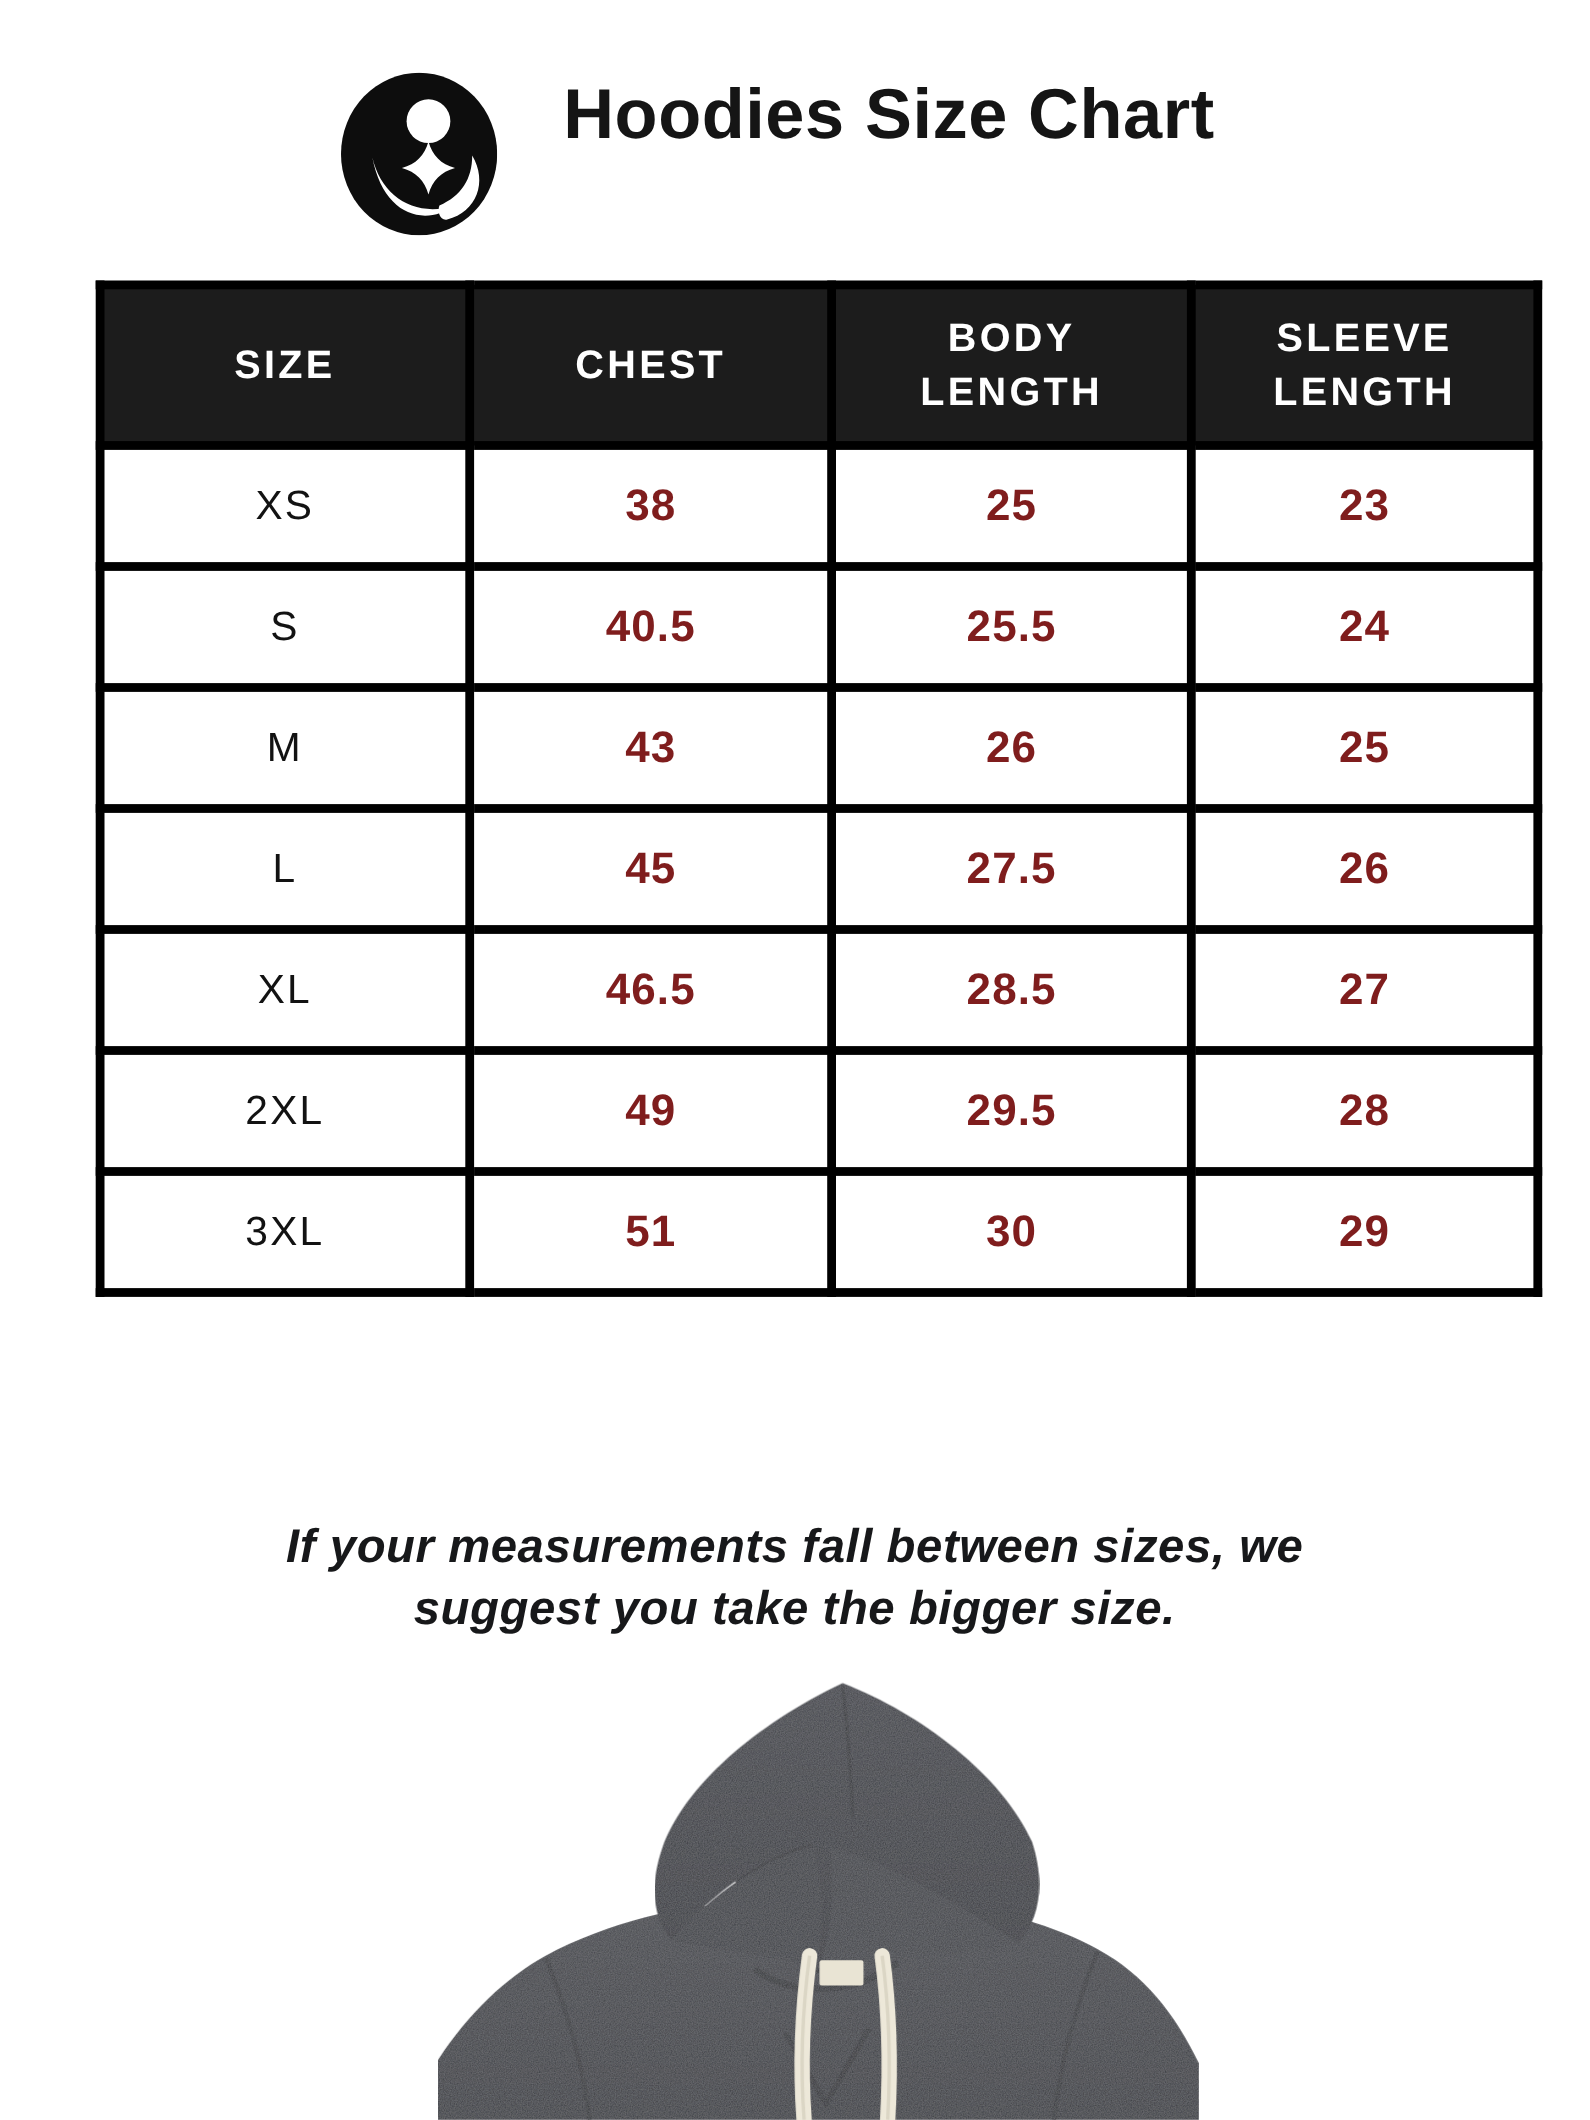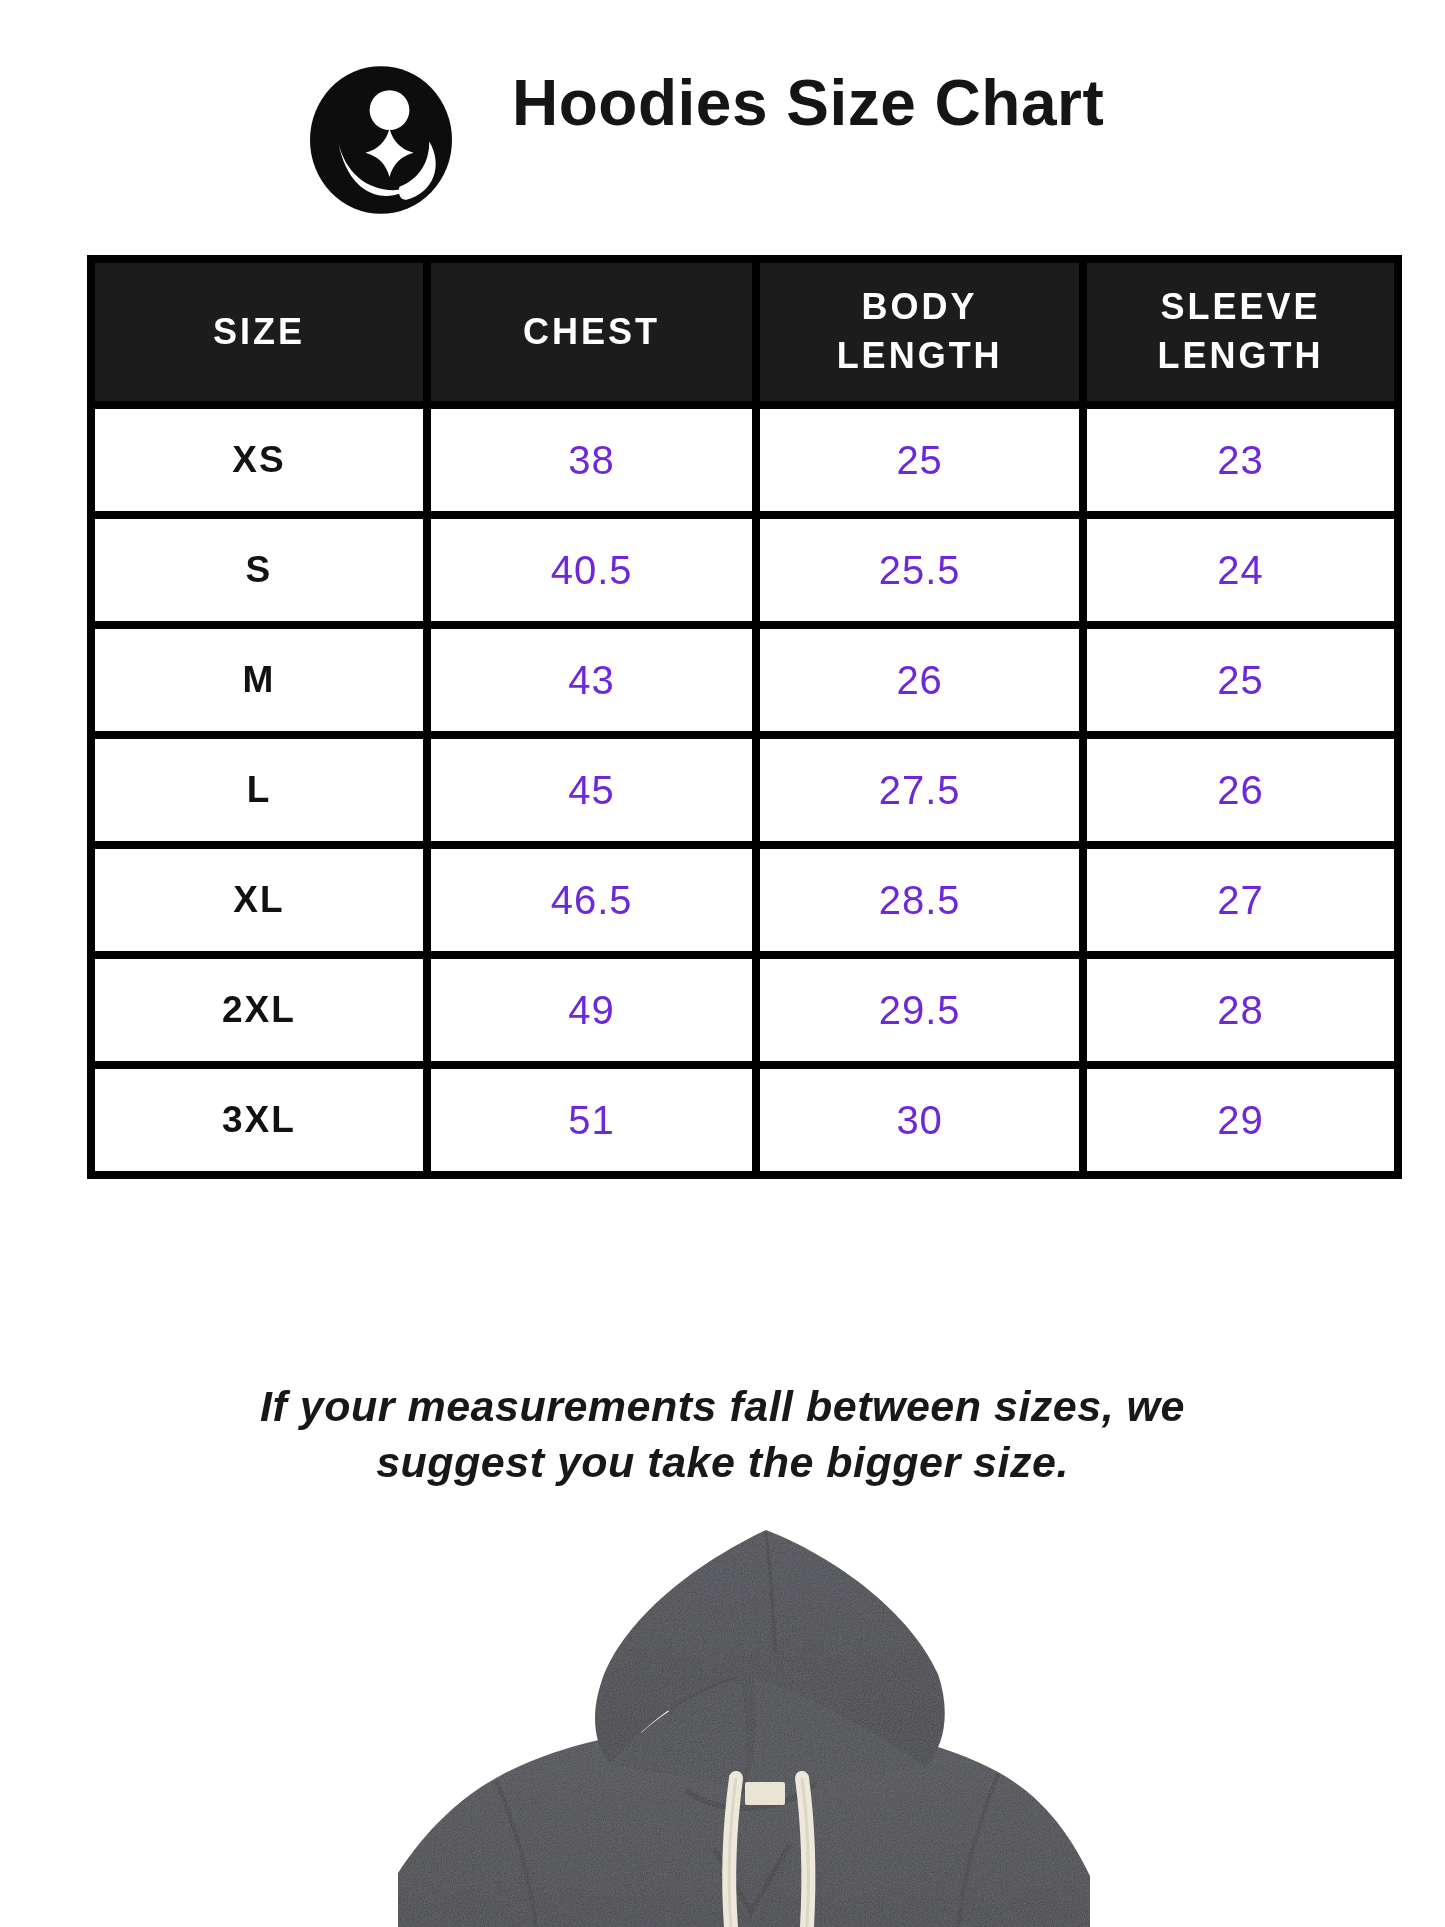--- a/index.html
+++ b/index.html
@@ -37,22 +37,22 @@
     border:8px solid #000;
     text-align:center; vertical-align:middle;
   }
   .size-chart th{
     background:#1c1c1c; color:#ffffff;
     height:146px; font-size:36px; font-weight:700; letter-spacing:3px;
     line-height:1.35;
   }
   .size-chart th .hdr{ display:inline-block; max-width:250px; }
   .size-chart td{ height:110px; }
-  td.size-label{ font-size:37px; font-weight:700; letter-spacing:2px; color:#121212; }
-  td.measure{ font-size:40px; font-weight:400; color:#6d28d9; letter-spacing:1px; }
+  td.size-label{ font-size:37px; font-weight:400; letter-spacing:2px; color:#121212; }
+  td.measure{ font-size:40px; font-weight:700; color:#7f1d1d; letter-spacing:1px; }
 
   
   .fit-note{
     position:absolute; left:0; top:1378px; width:100%;
     text-align:center; font-size:43px; font-weight:800;
     color:#17181a; line-height:56px; letter-spacing:.5px;font-style:italic;
   }
 
   
   .hoodie-wrap{ position:absolute; left:398px; top:1528px; width:692px; height:399px; }

